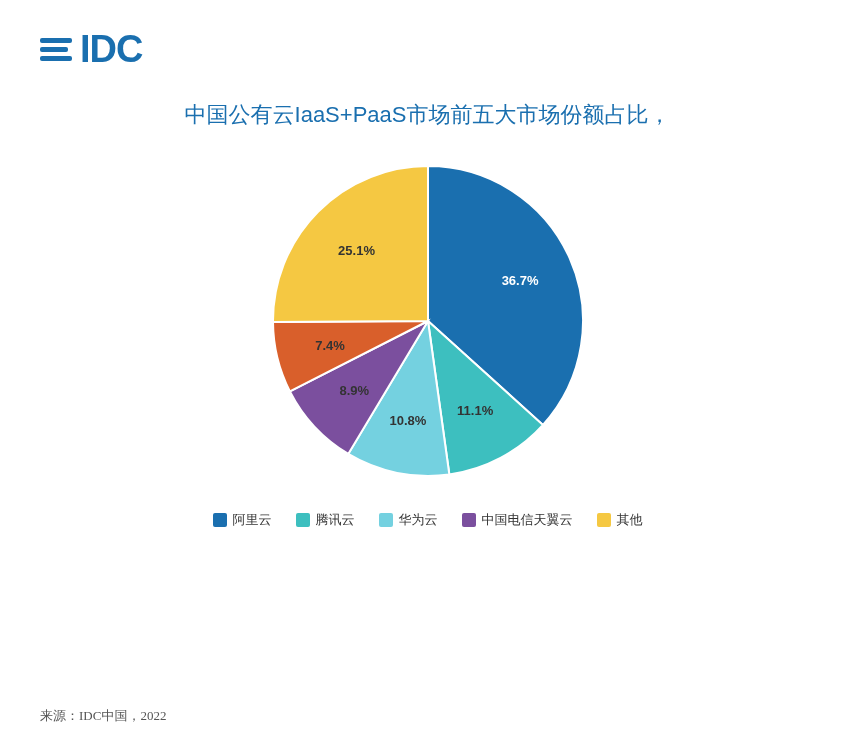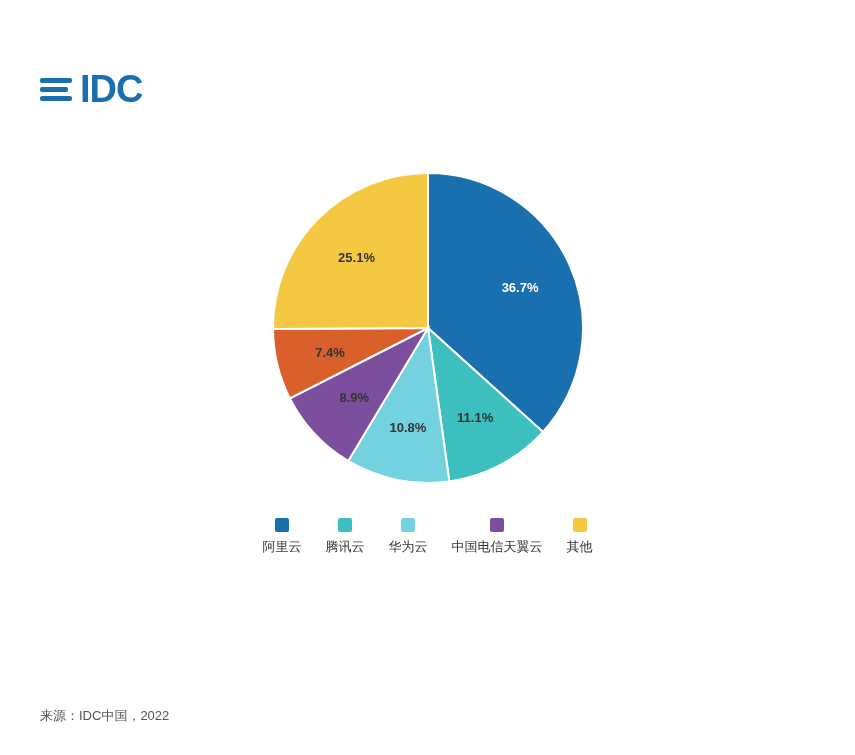--- a/index.html
+++ b/index.html
@@ -12,21 +12,20 @@
       flex-direction: column;
       align-items: flex-start;
       padding: 30px 40px;
     }
 
     
     .logo-area {
       display: flex;
       align-items: center;
       margin-bottom: 20px;
-      margin-top: 40px;
     }
     .logo-icon {
       display: flex;
       flex-direction: column;
       gap: 4px;
       margin-right: 8px;
     }
     .logo-icon span {
       display: block;
       background: #1a6faf;
@@ -72,49 +71,50 @@
       justify-content: center;
       gap: 16px 24px;
       margin-bottom: 20px;
     }
     .legend-item {
       display: flex;
       align-items: center;
       gap: 6px;
       font-size: 13px;
       color: #333;
-      flex-direction: column;
     }
     .legend-dot {
       width: 14px;
       height: 14px;
       border-radius: 2px;
       flex-shrink: 0;
     }
 
     
     .source {
       font-size: 13px;
       color: #555;
       margin-top: auto;
+      font-family: Liberation Serif, serif;
     }
   </style>
 </head>
 <body>
 
 <div class="logo-area">
   <div class="logo-icon">
     <span></span>
     <span></span>
     <span></span>
   </div>
   <div class="logo-text">IDC</div>
 </div>
 
 <div class="chart-title">
+  <div>中国公有云IaaS+PaaS市场前五大市场份额占比，</div>
 </div>
 
 <div class="chart-area">
   <svg width="340" height="340" viewBox="0 0 340 340">
 
     <g id="pie-group" transform="translate(170,170)">
         <path d="M 0 0 L 9.491012693391987e-15 -155 A 155 155 0 0 1 114.96997477450458 103.95626436319161 Z" fill="#1a6faf" stroke="#ffffff" stroke-width="2"></path>
         <path d="M 0 0 L 114.96997477450458 103.95626436319161 A 155 155 0 0 1 21.357495056118918 153.52152098298095 Z" fill="#3dbfbf" stroke="#ffffff" stroke-width="2"></path>
         <path d="M 0 0 L 21.357495056118918 153.52152098298095 A 155 155 0 0 1 -79.73812773613345 132.91663171001613 Z" fill="#74d1e0" stroke="#ffffff" stroke-width="2"></path>
         <path d="M 0 0 L -79.73812773613345 132.91663171001613 A 155 155 0 0 1 -138.106011249197 70.36852745962976 Z" fill="#7b4f9e" stroke="#ffffff" stroke-width="2"></path>

